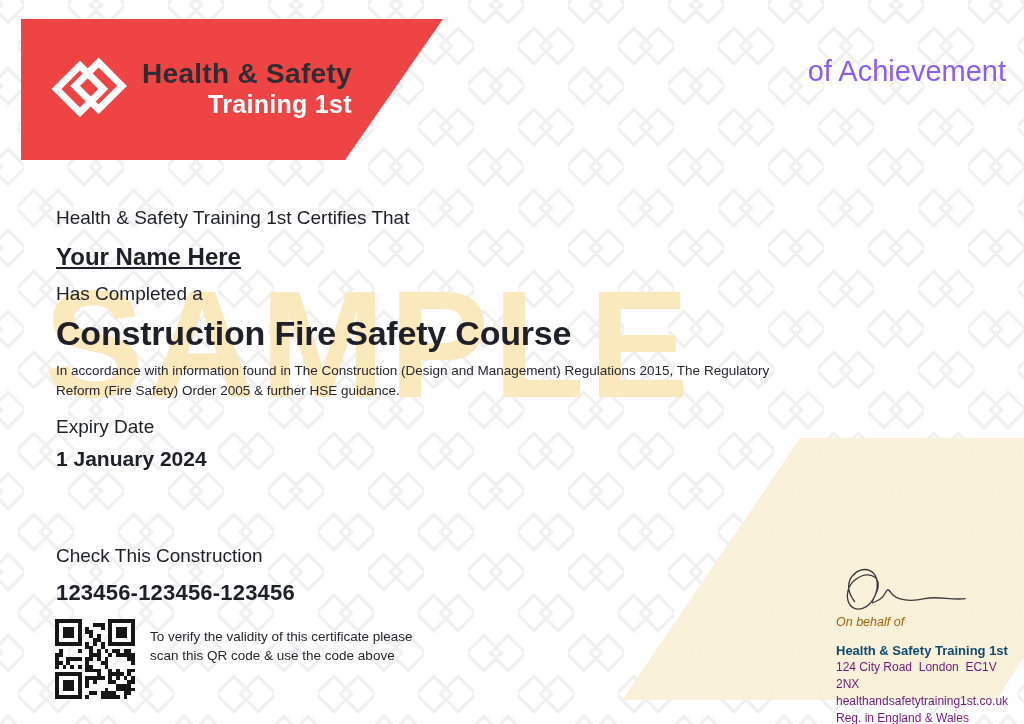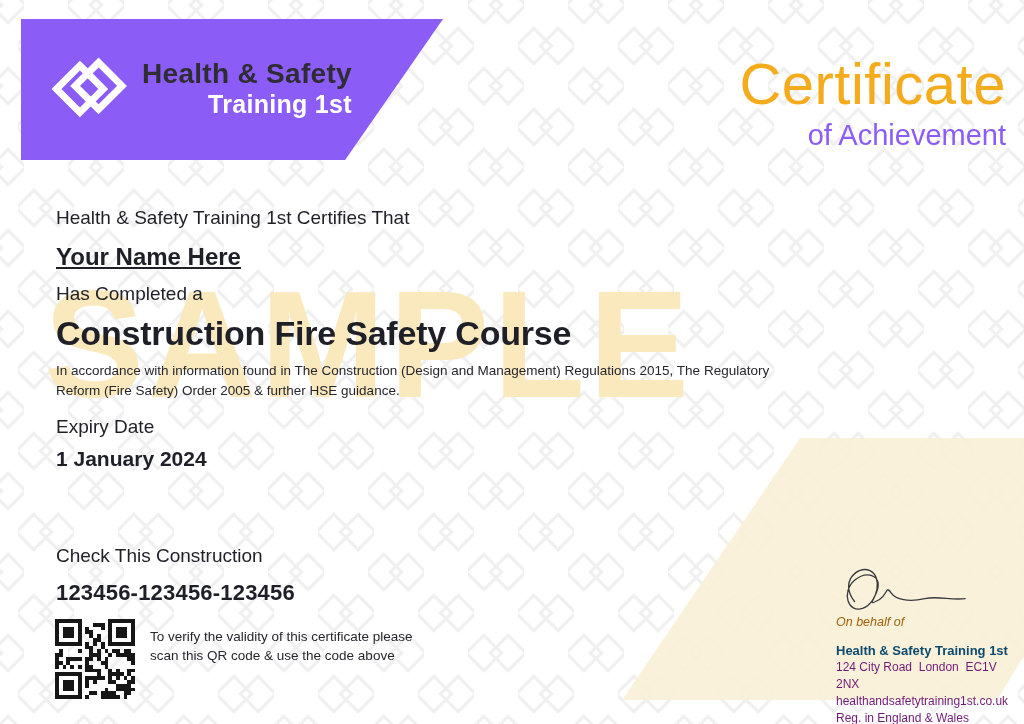--- a/index.html
+++ b/index.html
@@ -9,21 +9,21 @@
     position:relative; width:1024px; height:724px;
     background:#ffffff; overflow:hidden; margin:0 auto;
   }
   
   .bg-pattern { position:absolute; inset:0; z-index:0; pointer-events:none; }
   .bg-pattern svg { position:absolute; }
 
   
   .banner {
     position:absolute; left:21px; top:19px; width:422px; height:141px;
-    background:#8b5cf6; z-index:3;
+    background:#ef4444; z-index:3;
     clip-path:polygon(0 0, 100% 0, 76.8% 100%, 0 100%);
   }
   .banner-inner { display:flex; align-items:flex-start; padding:33px 0 0 30px; gap:13px; }
   .logo-text { margin-top:7px; text-align:right; }
   .logo-line1 { font-size:28px; font-weight:bold; color:#2E2D33; letter-spacing:0.3px; line-height:1.05; }
   .logo-line2 { font-size:25px; font-weight:bold; color:#ffffff; letter-spacing:0.3px; line-height:1.05; margin-top:3px; }
 
   
   .cert-title-block { position:absolute; right:18px; top:52px; text-align:right; z-index:2; }
   .cert-title { font-size:58px; font-weight:500; color:#F5AC1C; letter-spacing:0.5px; line-height:1.1; }
@@ -929,21 +929,20 @@
         </svg>
       </span>
       <div class="logo-text">
         <div class="logo-line1">Health &amp; Safety</div>
         <div class="logo-line2">Training 1st</div>
       </div>
     </div>
   </div>
 
   <div class="cert-title-block">
-    <div class="cert-title">Certificate</div>
     <div class="cert-subtitle">of Achievement</div>
   </div>
 
   <div class="body-block">
     <div class="certifies-line">Health &amp; Safety Training 1st Certifies That</div>
     <div class="recipient-name">Your Name Here</div>
     <div class="completed-line">Has Completed a</div>
     <div class="course-title">Construction Fire Safety Course</div>
     <div class="course-details">In accordance with information found in The Construction (Design and Management) Regulations 2015, The Regulatory Reform (Fire Safety) Order 2005 &amp; further HSE guidance.</div>
     <div class="expiry-label">Expiry Date</div>

